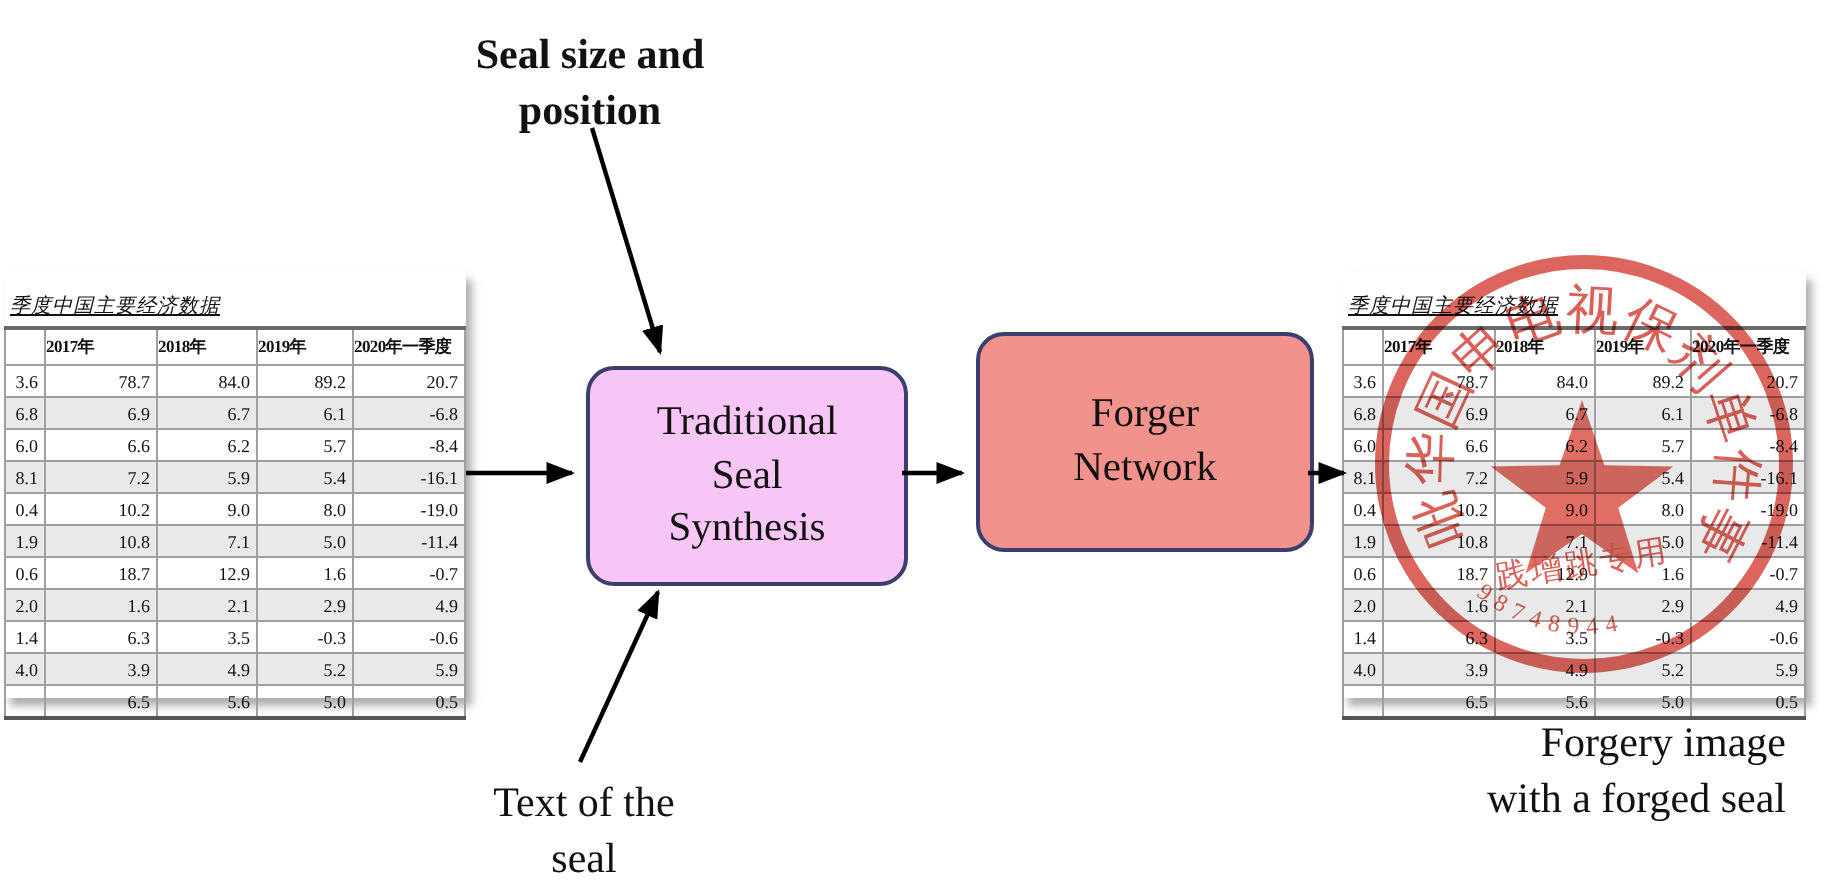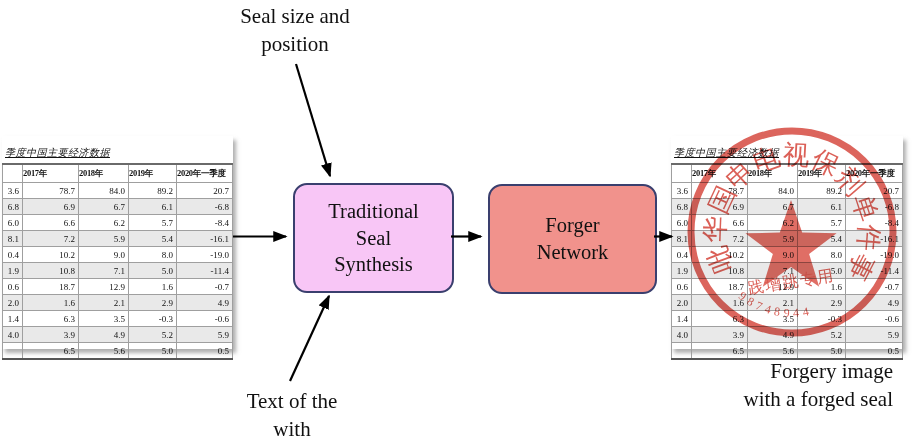--- a/index.html
+++ b/index.html
@@ -22,26 +22,26 @@
   table.doc th:nth-child(1),table.doc td:nth-child(1){width:19px;}
   table.doc th:nth-child(2),table.doc td:nth-child(2){width:55px;}
   table.doc th:nth-child(3),table.doc td:nth-child(3){width:49px;}
   table.doc th:nth-child(4),table.doc td:nth-child(4){width:47px;}
 
   
   .flowbox{position:absolute;border:2.2px solid #3a3f6e;border-radius:14px;
         display:flex;align-items:center;justify-content:center;text-align:center;
         font-size:20.5px;line-height:1.3;white-space:pre-line;}
   .flowbox.synth{left:293px;top:183px;width:157px;height:106px;}
-  .flowbox.forger{left:488px;top:184px;width:165px;height:106px;text-align:center;}
+  .flowbox.forger{left:488px;top:166px;width:165px;height:106px;text-align:center;}
 
   
   .caption{position:absolute;text-align:center;font-size:21px;line-height:1.32;
         white-space:pre-line;}
-  .cap-sealsize{left:215px;top:3px;width:160px;}
+  .cap-sealsize{left:215px;top:14px;width:160px;font-weight:bold;}
   .cap-sealtext{left:212px;top:388px;width:160px;}
   .cap-doc{left:2px;top:354px;width:231px;}
   .cap-forgery{left:653px;top:358px;width:240px;text-align:right;}
 
   
   .arrow-layer{position:absolute;left:0;top:0;width:918px;height:446px;pointer-events:none;}
   .seal-svg{position:absolute;left:6px;top:-19px;width:230px;height:230px;
         mix-blend-mode:multiply;opacity:.92;}
   .seal-svg text{font-family:"Liberation Serif",serif;}
 </style>
@@ -256,21 +256,21 @@
 
   <div class="flowbox synth" style="background:#f8c6f6;">Traditional
 Seal
 Synthesis</div>
   <div class="flowbox forger" style="background:#f1928c;">Forger
 Network</div>
 
   <div class="caption cap-sealsize">Seal size and
 position</div>
   <div class="caption cap-sealtext">Text of the
-with</div>
+seal</div>
   <div class="caption cap-forgery">Forgery image
 with a forged seal</div>
 
   <svg class="arrow-layer" viewBox="0 0 918 446">
     <defs>
       <marker id="ah" markerWidth="6.5" markerHeight="5" refX="5.8" refY="2.5" orient="auto">
         <path d="M0,0 L6.5,2.5 L0,5 z" fill="#000"></path>
       </marker>
     </defs>
     <line x1="233" y1="236.5" x2="286" y2="236.5" stroke="#000" stroke-width="2.2" marker-end="url(#ah)"></line>

